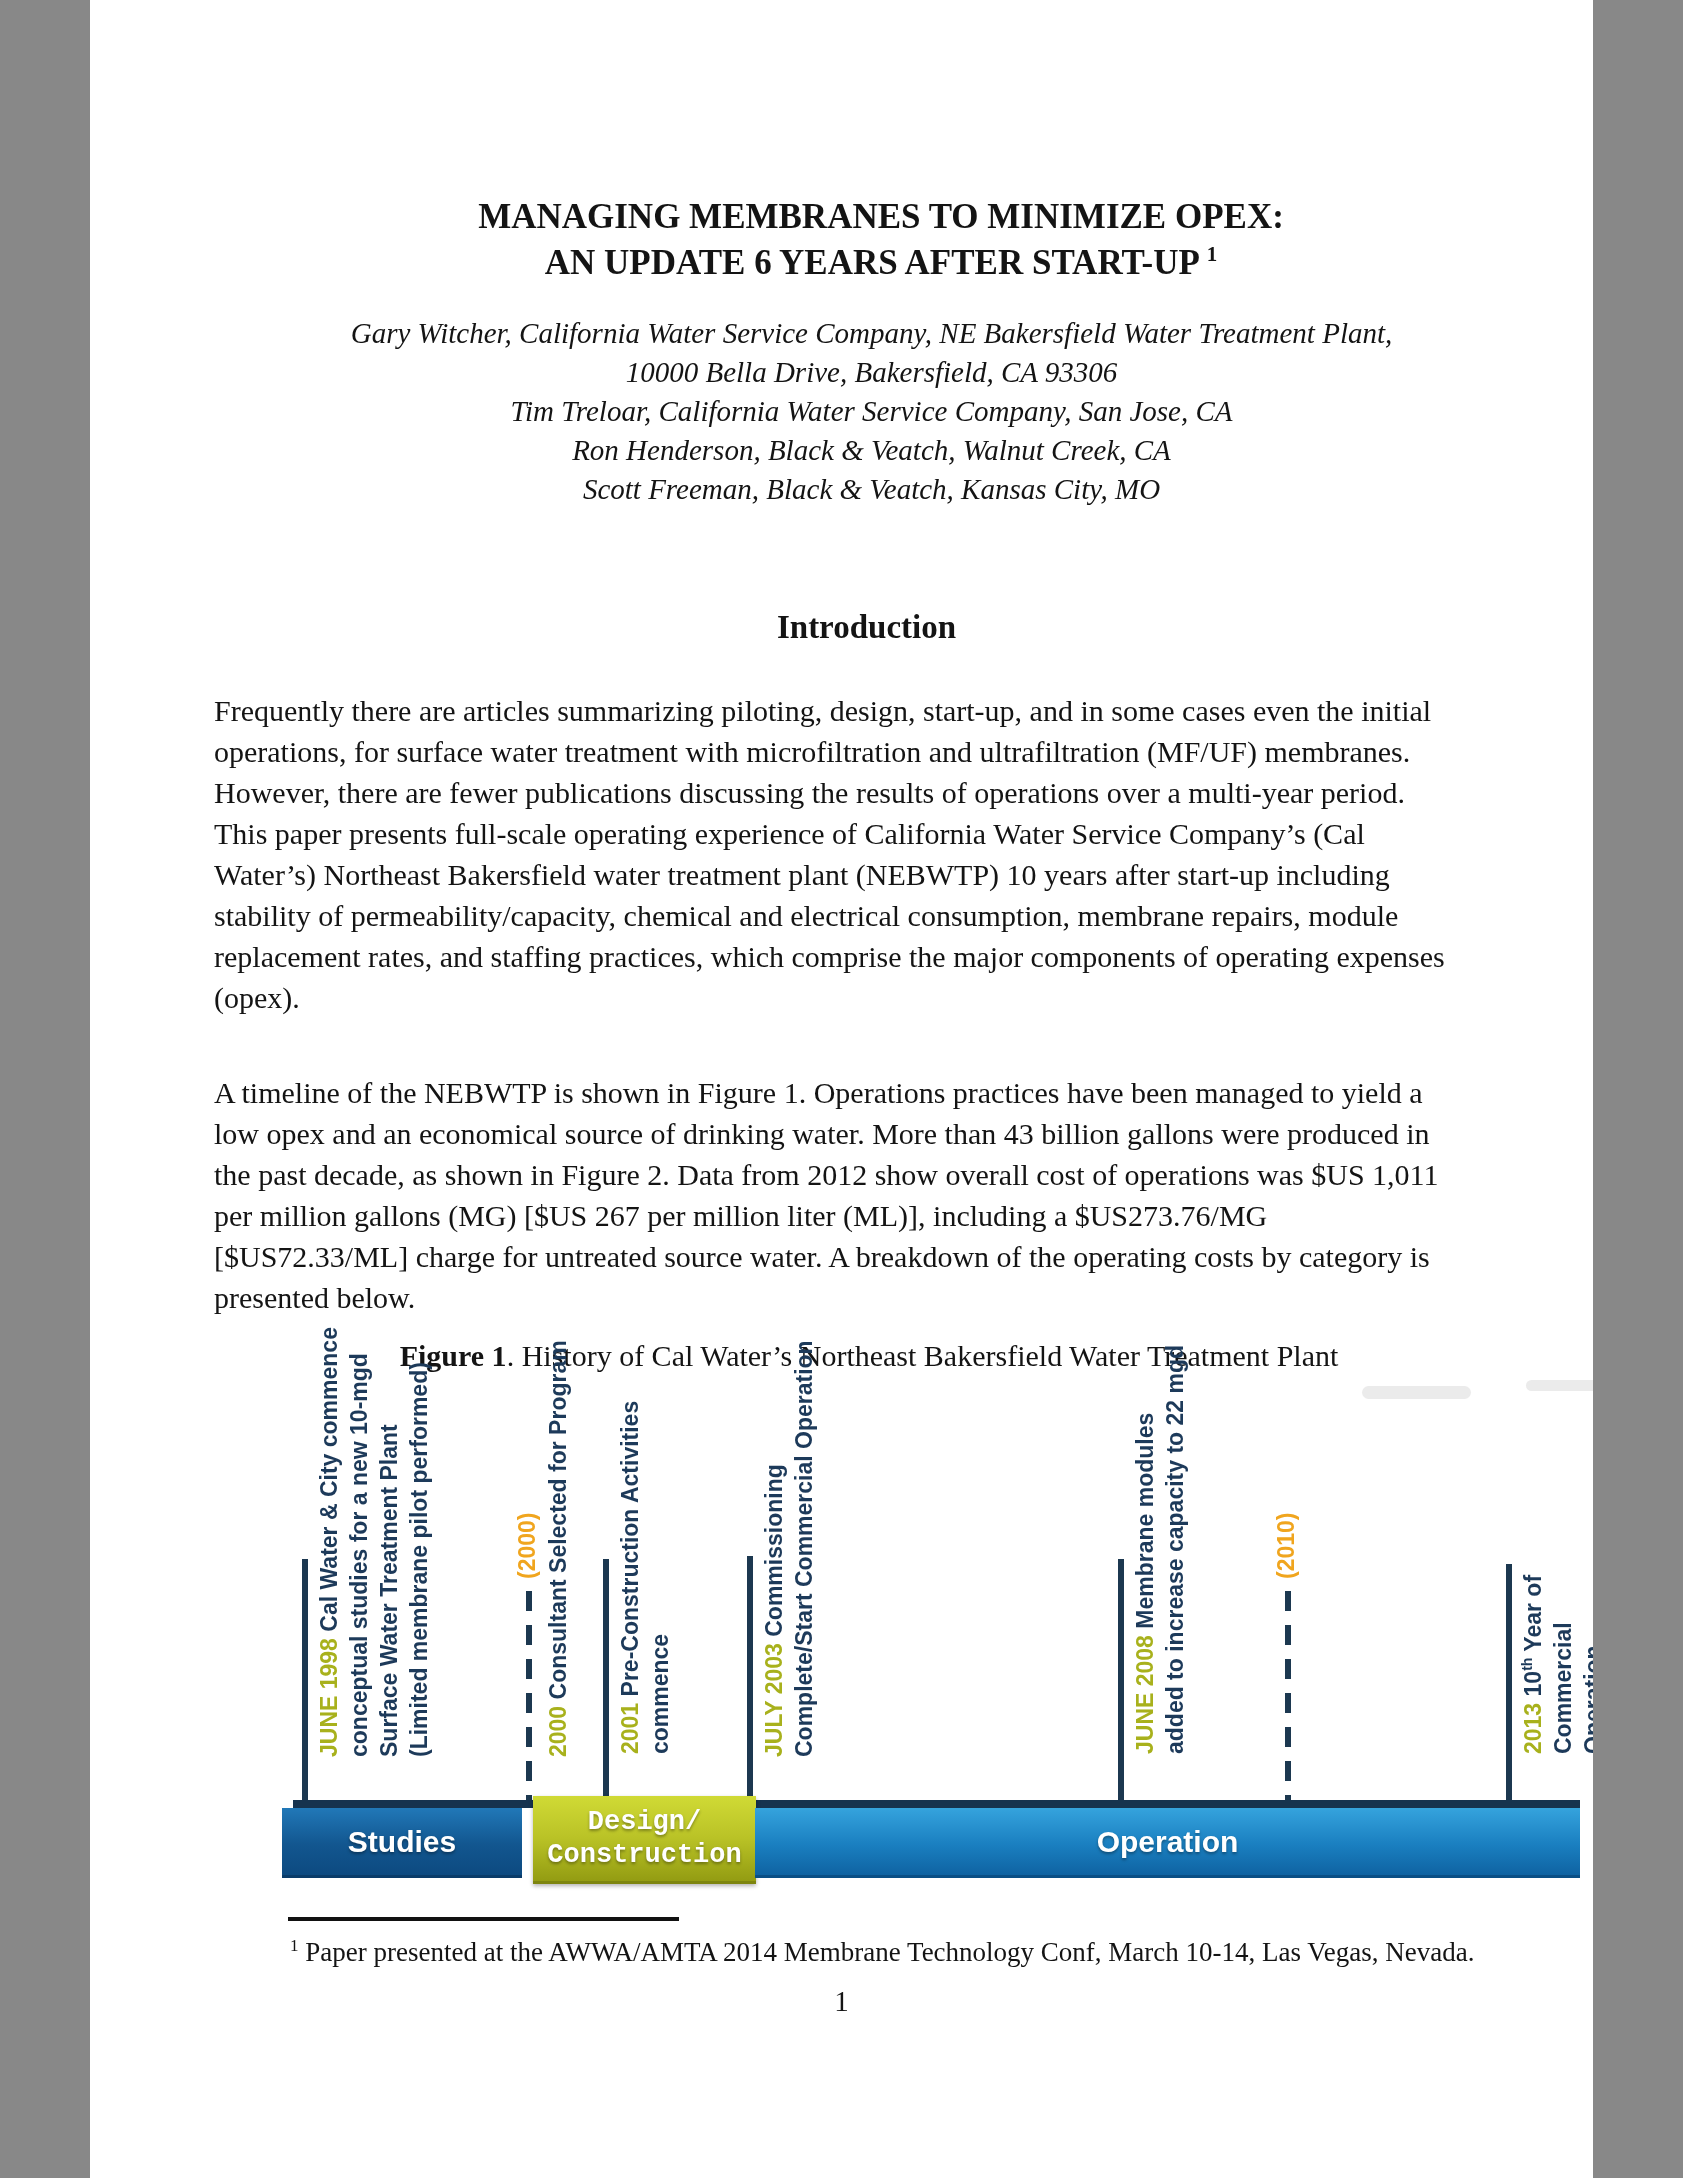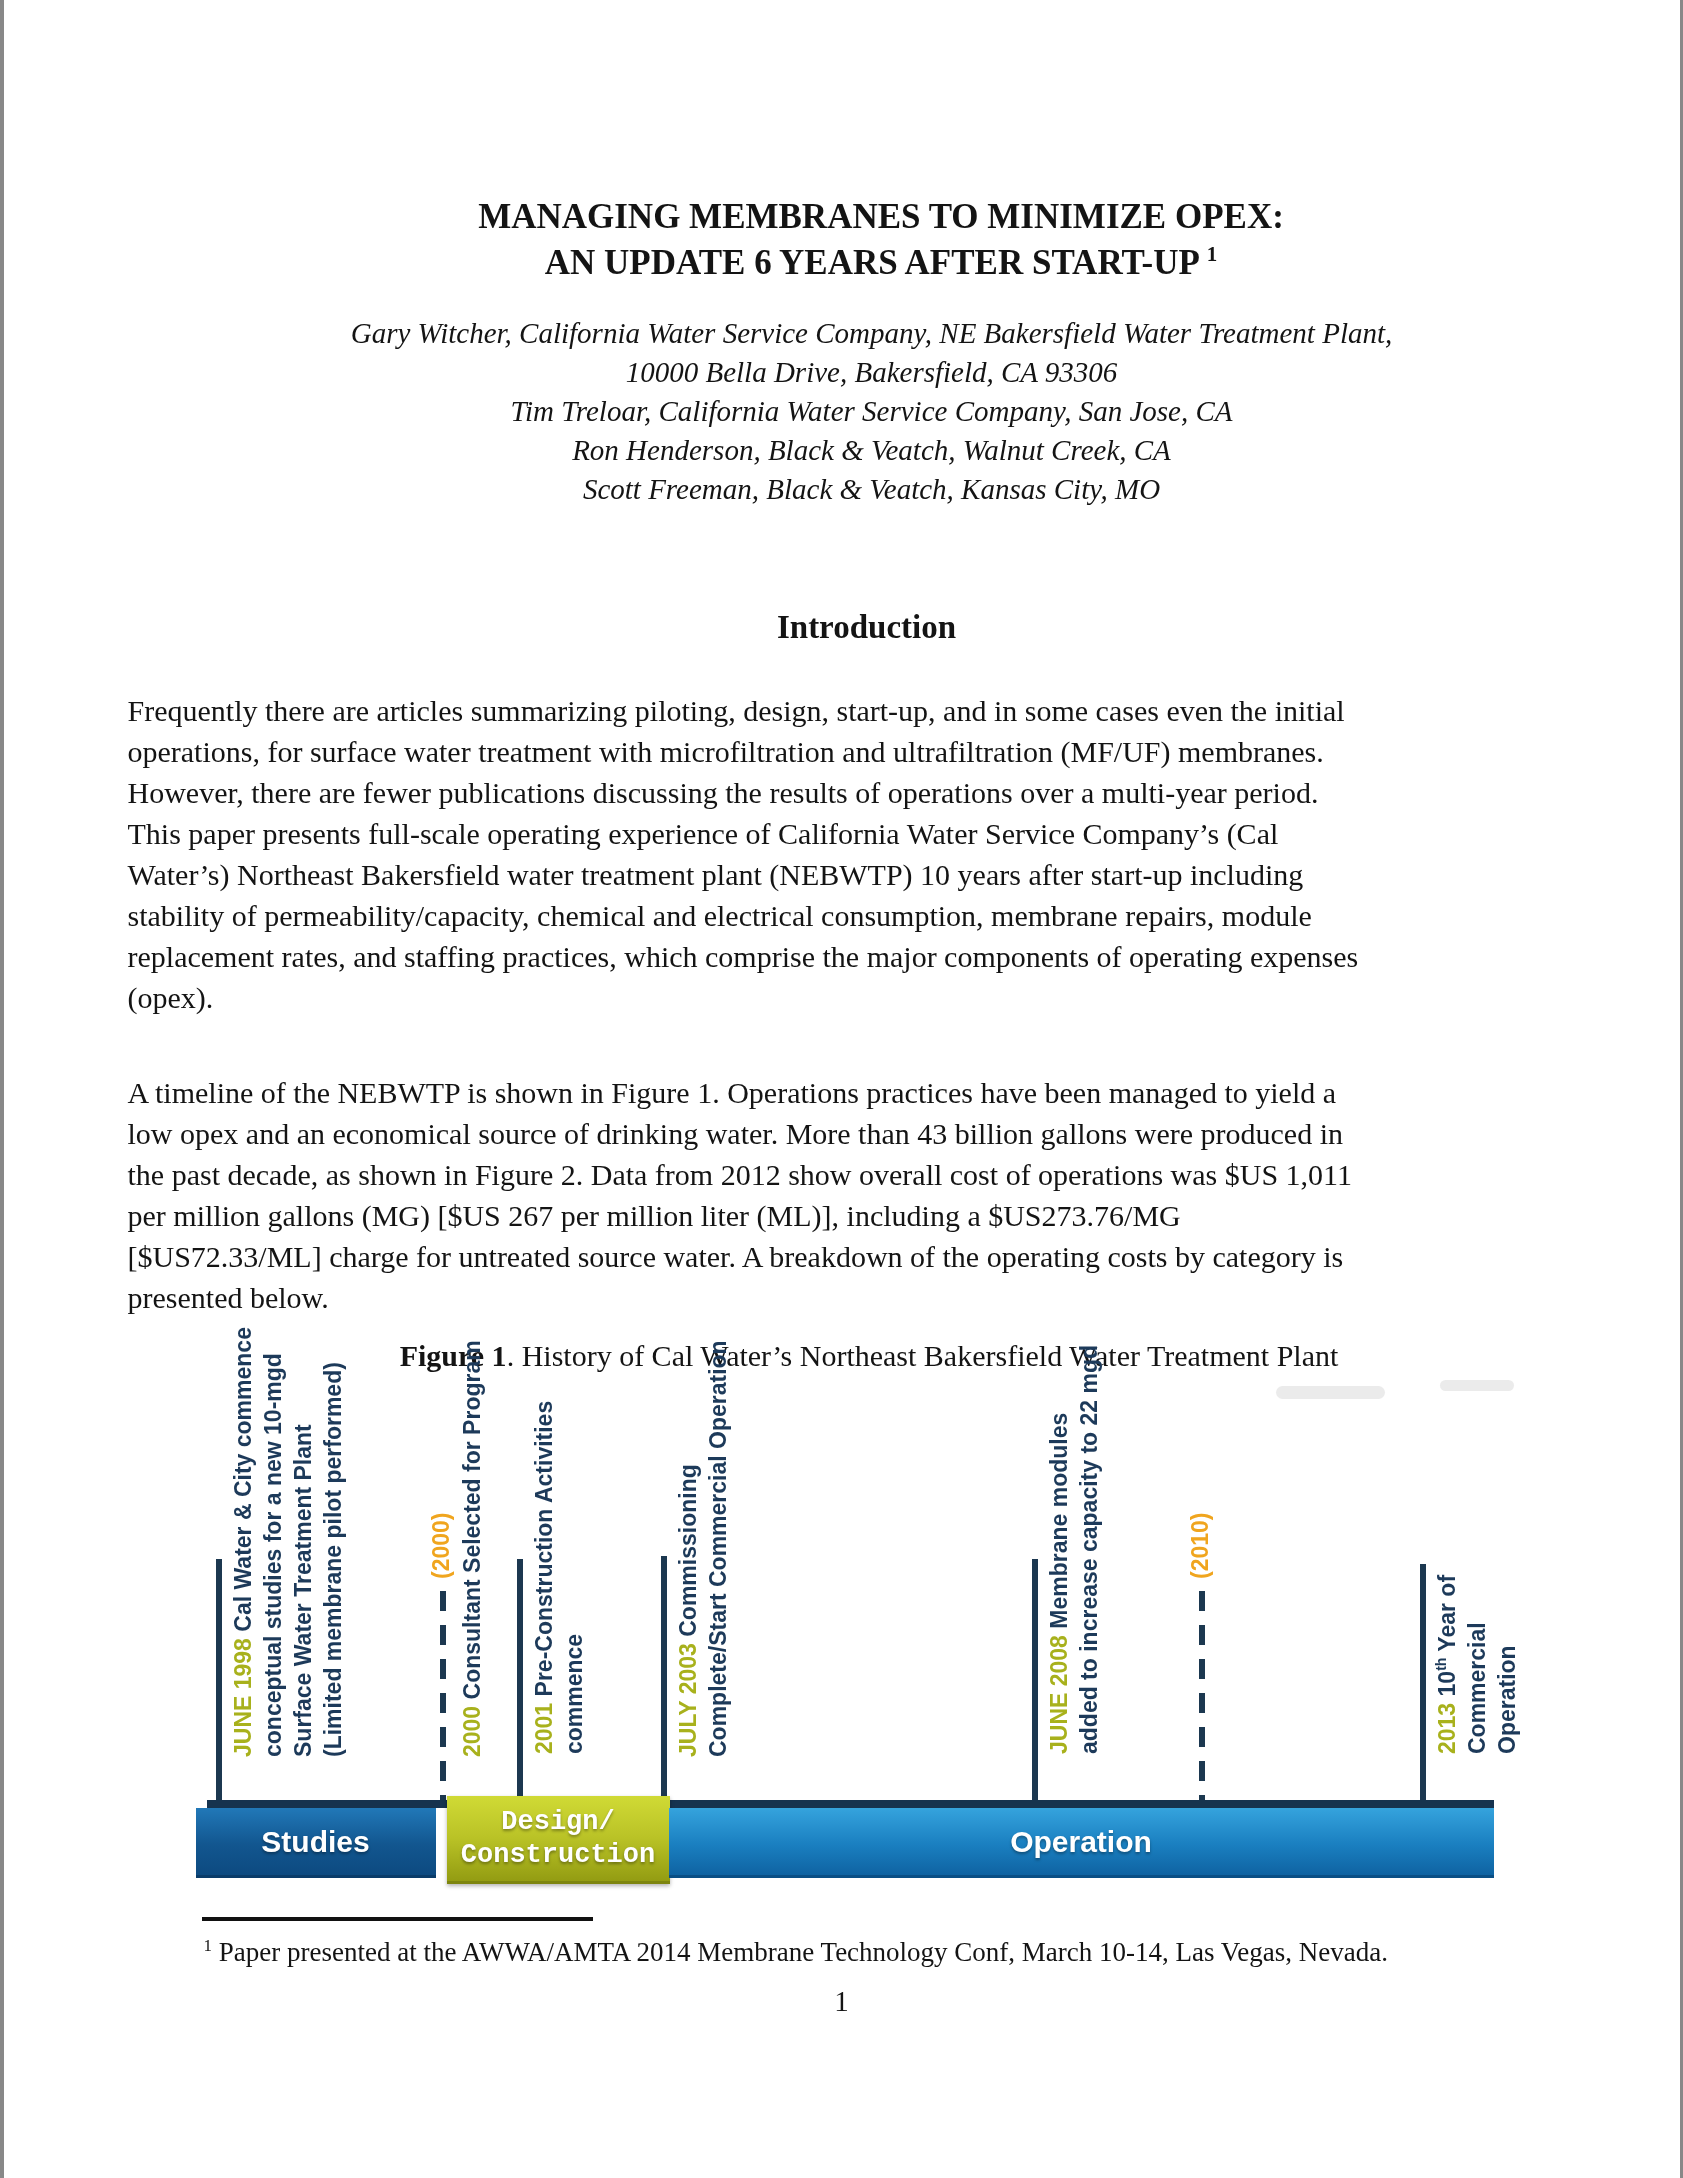--- a/index.html
+++ b/index.html
@@ -1,17 +1,17 @@
 <!DOCTYPE html>
 <html><head>
 <meta charset="utf-8">
 <style>
   html,body { margin:0; padding:0; background:#888; }
   .page {
-    position:relative; width:1676px; height:2178px; background:#ffffff;
+    position:relative; width:1503px; height:2178px; background:#ffffff;
     margin:0 auto; font-family:"Liberation Serif", serif; color:#141414;
     overflow:hidden;
   }
   .content { padding:194px 114px 0 124px; }
   .title-block { text-align:center; padding-left:69px; font-weight:bold; font-size:35px; line-height:46px; }
   .title-block sup { font-size:21px; vertical-align:super; line-height:0; }
   .byline { text-align:center; padding-left:50px; margin-top:28px; font-size:29px; line-height:39px; font-style:italic; }
   .byline .plain { font-style:normal; }
   .byline .phone-gap { display:inline-block; width:57px; }
   .intro-heading { text-align:center; padding-left:40px; margin-top:95px; font-weight:bold; font-size:33px; line-height:46px; }

